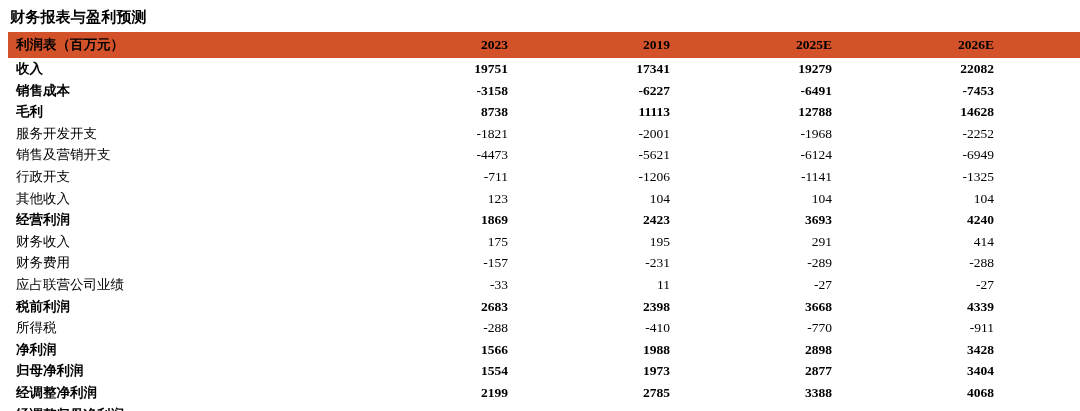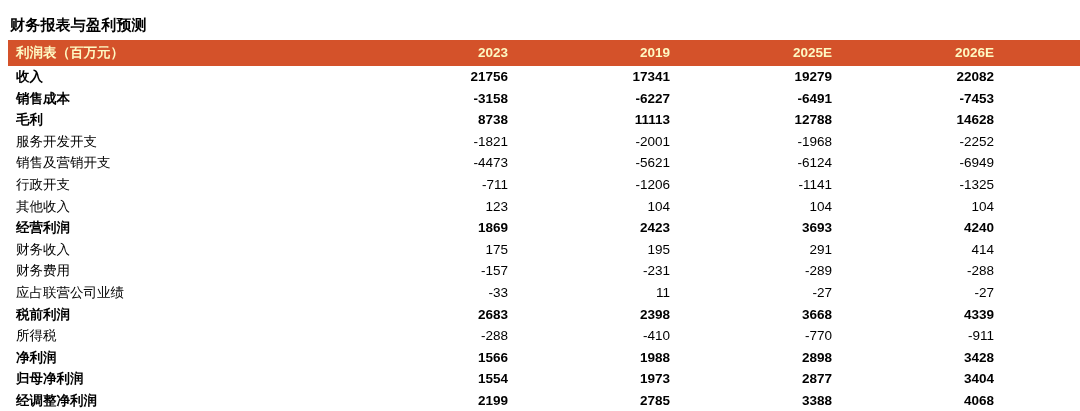--- a/index.html
+++ b/index.html
@@ -12,39 +12,40 @@
     height: 411px;
     font-family: "Liberation Sans", sans-serif;
     color: #000000;
     overflow: hidden;
   }
   .page {
     width: 1080px;
     height: 411px;
     position: relative;
     box-sizing: border-box;
-    padding: 14px 8px 0 8px;
+    padding: 6px 8px 0 8px;
+    font-family: Liberation Serif, serif;
   }
   .doc-title {
     font-size: 15px;
     font-weight: bold;
     color: #000000;
     letter-spacing: 0.2px;
     margin: 2px 0 6px 2px;
     line-height: 18px;
   }
   table.fin {
     border-collapse: collapse;
     width: 1064px;
     table-layout: fixed;
     font-size: 13.5px;
   }
   table.fin thead th {
     background: #d4522a;
-    color: #fef9c3;
+    color: #000000;
     font-weight: bold;
     font-size: 13.5px;
     padding: 4px 8px 5px 8px;
     line-height: 17px;
     white-space: nowrap;
   }
   table.fin thead th.h-label {
     text-align: left;
     width: 330px;
   }
@@ -84,21 +85,21 @@
         <th class="h-num">2023</th>
         <th class="h-num">2019</th>
         <th class="h-num">2025E</th>
         <th class="h-num">2026E</th>
         <th class="h-num">2027E</th>
       </tr>
     </thead>
     <tbody>
         <tr class="bold">
           <td class="c-label">收入</td>
-          <td class="c-num">21756</td>
+          <td class="c-num">19751</td>
           <td class="c-num">17341</td>
           <td class="c-num">19279</td>
           <td class="c-num">22082</td>
           <td class="c-num">25227</td>
         </tr>
         <tr class="bold">
           <td class="c-label">销售成本</td>
           <td class="c-num">-3158</td>
           <td class="c-num">-6227</td>
           <td class="c-num">-6491</td>

